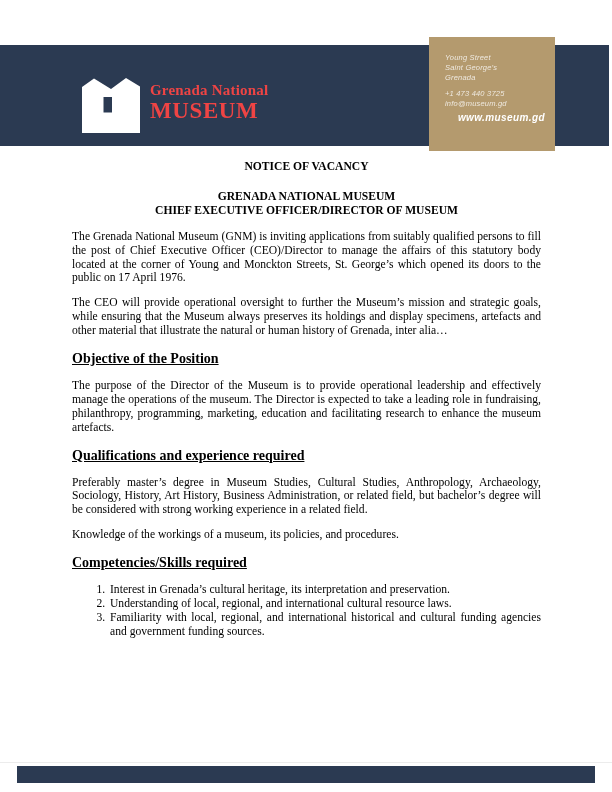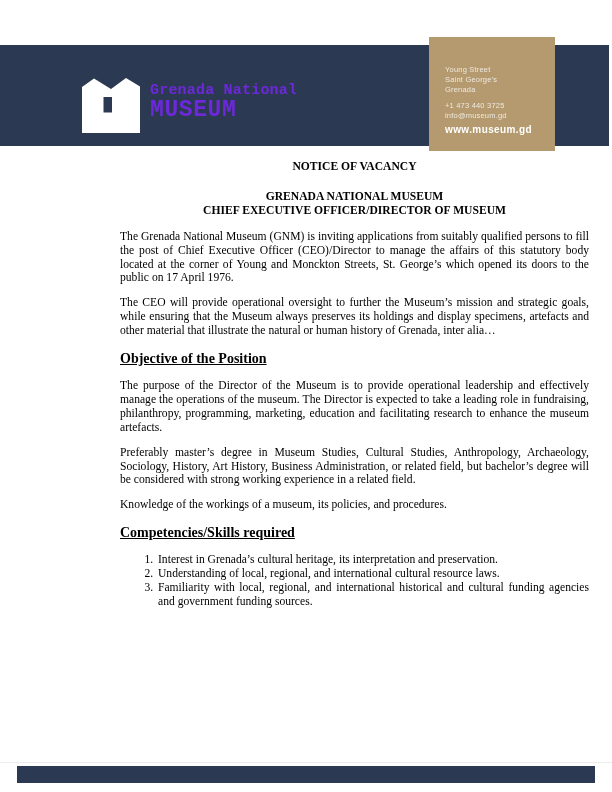--- a/index.html
+++ b/index.html
@@ -17,46 +17,47 @@
   .header-band{
     position:absolute;left:0;top:45px;width:609px;height:101px;
     background:var(--navy);
   }
   .logo{
     position:absolute;left:82px;top:76px;
     display:flex;align-items:flex-start;gap:10px;
   }
   .logo-icon{width:58px;height:57px;display:block;}
   .brand{
-    margin-top:7px;color:#6d28d9;
-    font-family:Liberation Mono, monospace;line-height:1;
+    margin-top:7px;color:#ef4444;
+    font-family:Liberation Serif, serif;line-height:1;
   }
   .brand-top{font-size:15px;font-weight:bold;letter-spacing:.2px;}
   .brand-bottom{font-size:23px;font-weight:bold;letter-spacing:.6px;margin-top:1px;}
 
   .contact-card{
     position:absolute;left:429px;top:37px;width:126px;height:114px;
     background:var(--tan);box-sizing:border-box;
-    padding:28px 10px 0 16px;
+    padding:16px 10px 0 16px;
     font-family:"Liberation Sans", sans-serif;
+    font-style:italic;
   }
   .contact-line{
     font-size:7.5px;line-height:10px;color:rgba(255,255,255,.78);
     letter-spacing:.2px;
   }
   .contact-group{margin-top:6px;}
   .contact-web{
     font-size:10px;line-height:12px;font-weight:bold;color:#ffffff;
-    letter-spacing:.4px;margin-top:3px;
+    letter-spacing:.4px;margin-top:3px;text-align:right;
   }
 
   
   .doc{
     position:absolute;left:72px;top:160px;width:469px;
-    font-size:11.6px;line-height:13.9px;margin-left:48px;
+    font-size:11.6px;line-height:13.9px;
   }
   .title-center{text-align:center;font-weight:bold;}
   .notice-title{margin:0 0 16px 0;}
   .position-block{margin:0 0 12px 0;}
   p.body-par{margin:0 0 11px 0;text-align:justify;}
   .sec-heading{
     font-size:14px;font-weight:bold;text-decoration:underline;
     margin:14px 0 13px 0;
   }
   sup.ord{font-size:7.5px;position:relative;top:-4px;}
@@ -107,20 +108,21 @@
 
     <p class="body-par">The Grenada National Museum (GNM) is inviting applications from suitably qualified persons to fill the post of Chief Executive Officer (CEO)/Director to manage the affairs of this statutory body located at the corner of Young and Monckton Streets, St. George’s which opened its doors to the public on 17 April 1976.</p>
 
     <p class="body-par">The CEO will provide operational oversight to further the Museum’s mission and strategic goals, while ensuring that the Museum always preserves its holdings and display specimens, artefacts and other material that illustrate the natural or human history of Grenada, inter alia…</p>
 
     <div class="sec-heading">Objective of the Position</div>
 
 
     <p class="body-par">The purpose of the Director of the Museum is to provide operational leadership and effectively manage the operations of the museum.  The Director is expected to take a leading role in fundraising, philanthropy, programming, marketing, education and facilitating research to enhance the museum artefacts.</p>
 
+    <div class="sec-heading">Qualifications and experience required</div>
 
     <p class="body-par">Preferably master’s degree in Museum Studies, Cultural Studies, Anthropology, Archaeology, Sociology, History, Art History, Business Administration, or related field, but bachelor’s degree will be considered with strong working experience in a related field.</p>
 
 
     <p class="body-par">Knowledge of the workings of a museum, its policies, and procedures.</p>
 
     <div class="sec-heading">Competencies/Skills required</div>
 
     <ol class="skill-list">
       <li>Interest in Grenada’s cultural heritage, its interpretation and preservation.</li>

